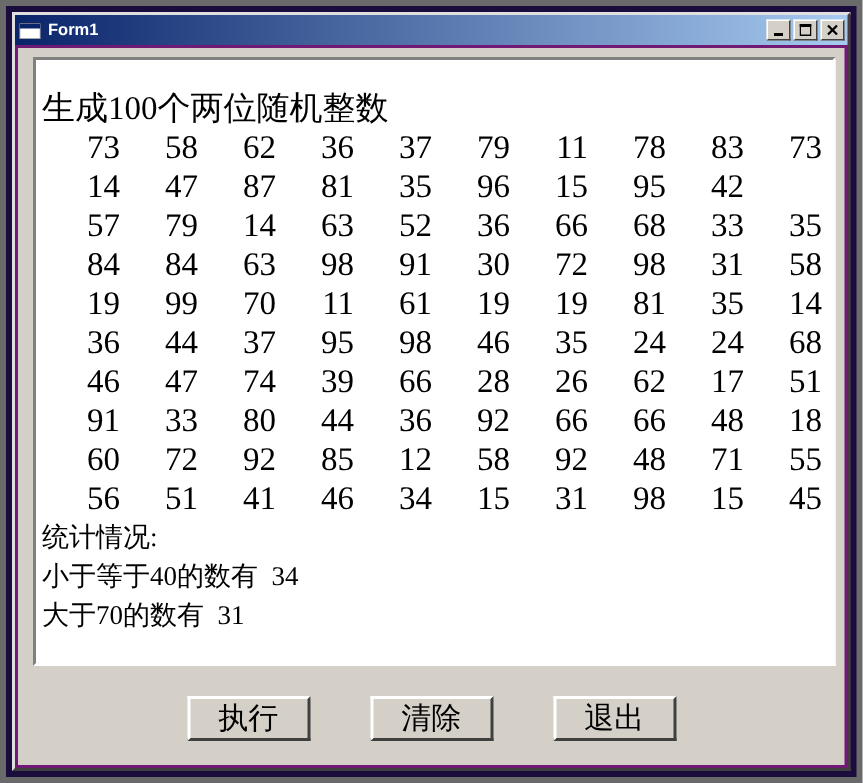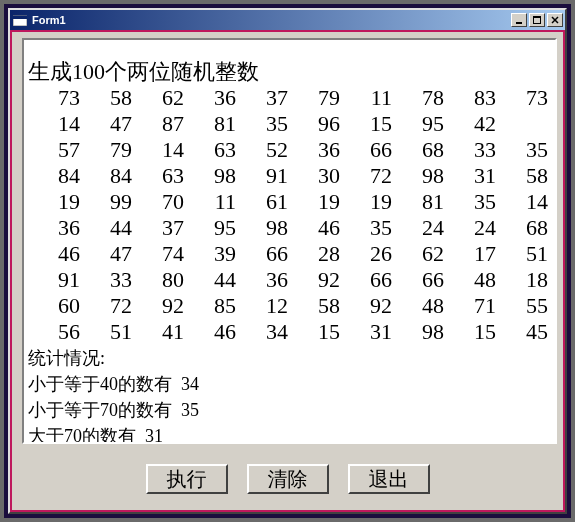--- a/index.html
+++ b/index.html
@@ -18,21 +18,21 @@
     top: 4px;
     width: 567px;
     height: 514px;
     background: #1a0d3d;
     box-sizing: border-box;
     padding: 4px;
   }
   .window {
     width: 559px;
     height: 506px;
-    background: #be185d;
+    background: #701a75;
     border: 2px solid;
     border-color: #dfdfdf #404040 #404040 #dfdfdf;
     box-sizing: border-box;
     position: relative;
   }
   .titlebar {
     height: 20px;
     background: linear-gradient(to right, #0a246a, #a6caf0);
     display: flex;
     align-items: center;
@@ -126,21 +126,21 @@
   .tb-stat-line {
     white-space: pre;
   }
   .button-row {
     position: absolute;
     left: 0;
     right: 0;
     bottom: 16px;
     display: flex;
     justify-content: center;
-    gap: 19px;
+    gap: 40px;
   }
   .vb-button {
     width: 82px;
     height: 30px;
     background: #d4d0c8;
     border: 2px solid;
     border-color: #fff #404040 #404040 #fff;
     font-family: "SimSun", "宋体", serif;
     font-size: 20px;
     line-height: 24px;
@@ -306,21 +306,20 @@
               <div class="tb-cell">31</div>
               <div class="tb-cell">98</div>
               <div class="tb-cell">15</div>
               <div class="tb-cell">45</div>
             </div>
           </div>
         <div class="tb-stats">
           <div class="tb-stat-line">统计情况:</div>
           <div id="stats-lines">
               <div class="tb-stat-line">小于等于40的数有  34</div>
-              <div class="tb-stat-line">小于等于70的数有  35</div>
               <div class="tb-stat-line">大于70的数有  31</div>
             </div>
         </div>
       </div>
 
       <div class="button-row">
         <button class="vb-button">执行</button>
         <button class="vb-button">清除</button>
         <button class="vb-button">退出</button>
       </div>

